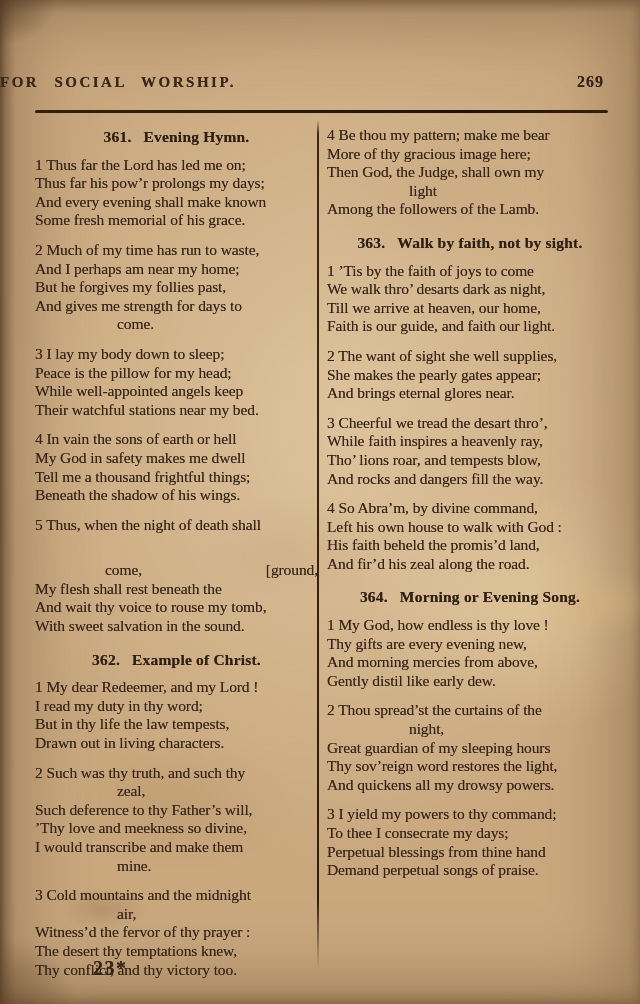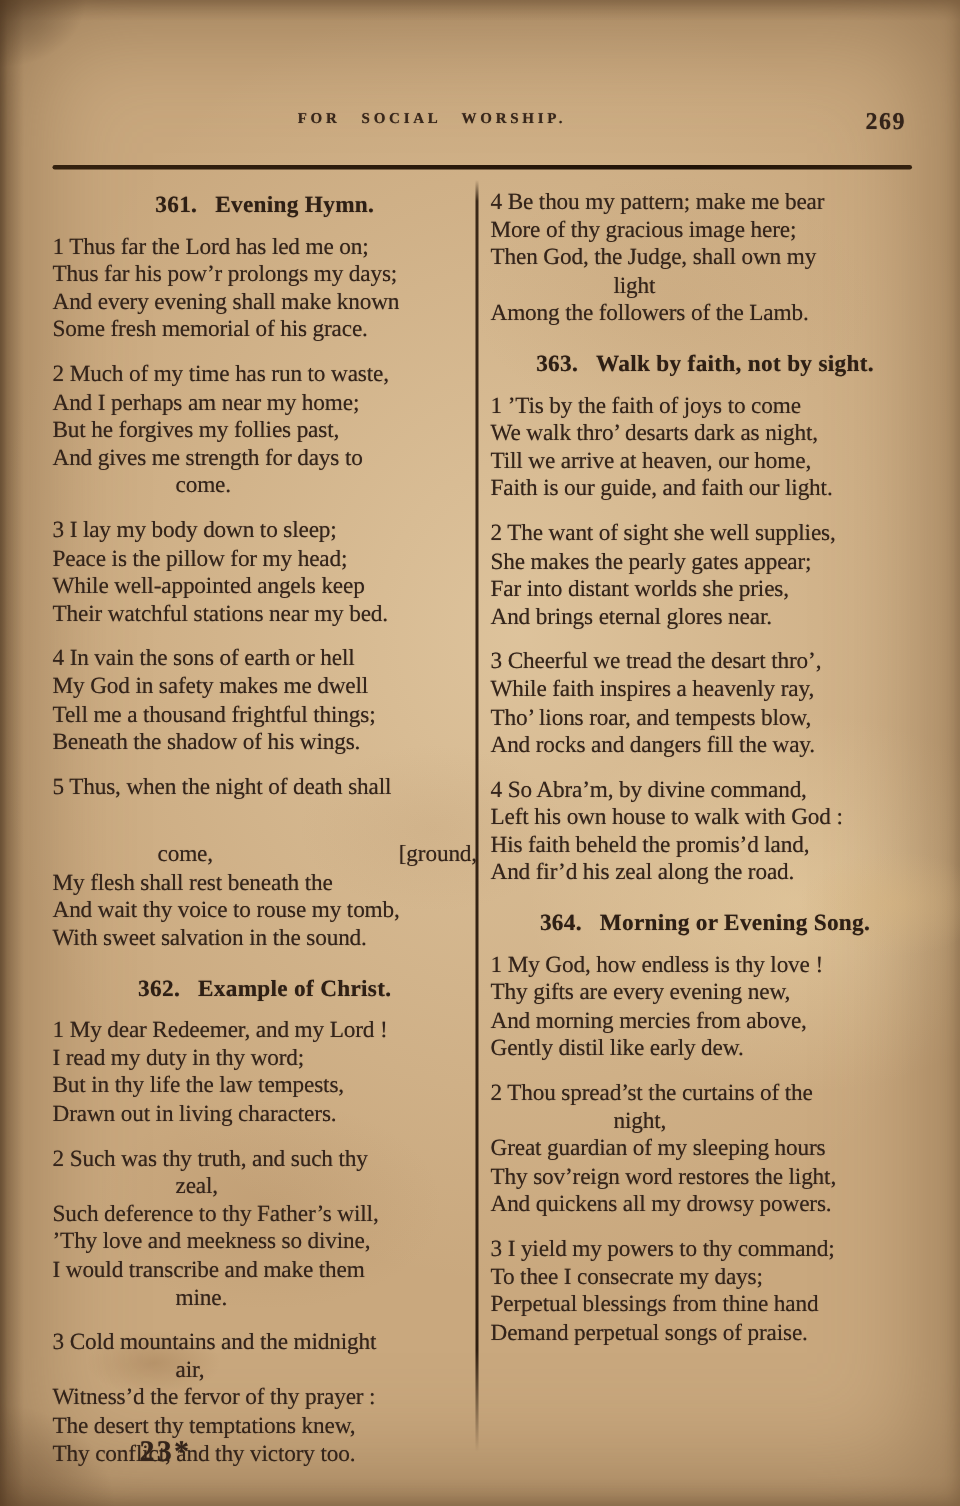--- a/index.html
+++ b/index.html
@@ -21,22 +21,22 @@
     content:"";position:absolute;inset:0;pointer-events:none;
     background:
       radial-gradient(10% 3% at 16% 90.5%, rgba(140,100,60,.30), rgba(0,0,0,0) 70%),
       radial-gradient(26% 10% at 28% 80%, rgba(150,110,70,.14), rgba(0,0,0,0) 70%),
       radial-gradient(30% 12% at 70% 20%, rgba(170,130,85,.13), rgba(0,0,0,0) 70%),
       radial-gradient(20% 8% at 45% 55%, rgba(160,120,80,.10), rgba(0,0,0,0) 70%),
       radial-gradient(14% 5% at 93% 60%, rgba(214,180,128,.5), rgba(0,0,0,0) 70%);
   }
   .header{position:absolute;top:74px;left:0;right:0;height:24px;}
   .running-title{
-    position:absolute;left:0;right:64px;text-align:center;
-    font-weight:bold;font-size:10px;letter-spacing:2.5px;word-spacing:9px;color:#38261a;
+    position:absolute;left:0;right:64px;
+    font-weight:bold;font-size:15px;letter-spacing:2.5px;word-spacing:9px;color:#38261a;
     text-shadow:0 0 .6px rgba(51,35,26,.65);
   }
   .page-number{
     position:absolute;right:36px;top:-1px;font-size:16px;font-weight:bold;letter-spacing:1px;
     text-shadow:0 0 .6px rgba(51,35,26,.65);
   }
   .rule{
     position:absolute;left:35px;top:110px;width:573px;height:3px;border-radius:2px;
     background:linear-gradient(90deg,#33210f,#2a1a0c 40%,#1f1207 75%,#33210f);
   }
@@ -148,21 +148,20 @@
         <div class="hymn-heading"><span class="hymn-number">363.</span><span>Walk by faith, not by sight.</span></div>
         <div class="verse">
           <div class="line">1 ’Tis by the faith of joys to come</div>
           <div class="line">We walk thro’ desarts dark as night,</div>
           <div class="line">Till we arrive at heaven, our home,</div>
           <div class="line">Faith is our guide, and faith our light.</div>
         </div>
         <div class="verse">
           <div class="line">2 The want of sight she well supplies,</div>
           <div class="line">She makes the pearly gates appear;</div>
-          <div class="line">Far into distant worlds she pries,</div>
           <div class="line">And brings eternal glores near.</div>
         </div>
         <div class="verse">
           <div class="line">3 Cheerful we tread the desart thro’,</div>
           <div class="line">While faith inspires a heavenly ray,</div>
           <div class="line">Tho’ lions roar, and tempests blow,</div>
           <div class="line">And rocks and dangers fill the way.</div>
         </div>
         <div class="verse">
           <div class="line">4 So Abra’m, by divine command,</div>

